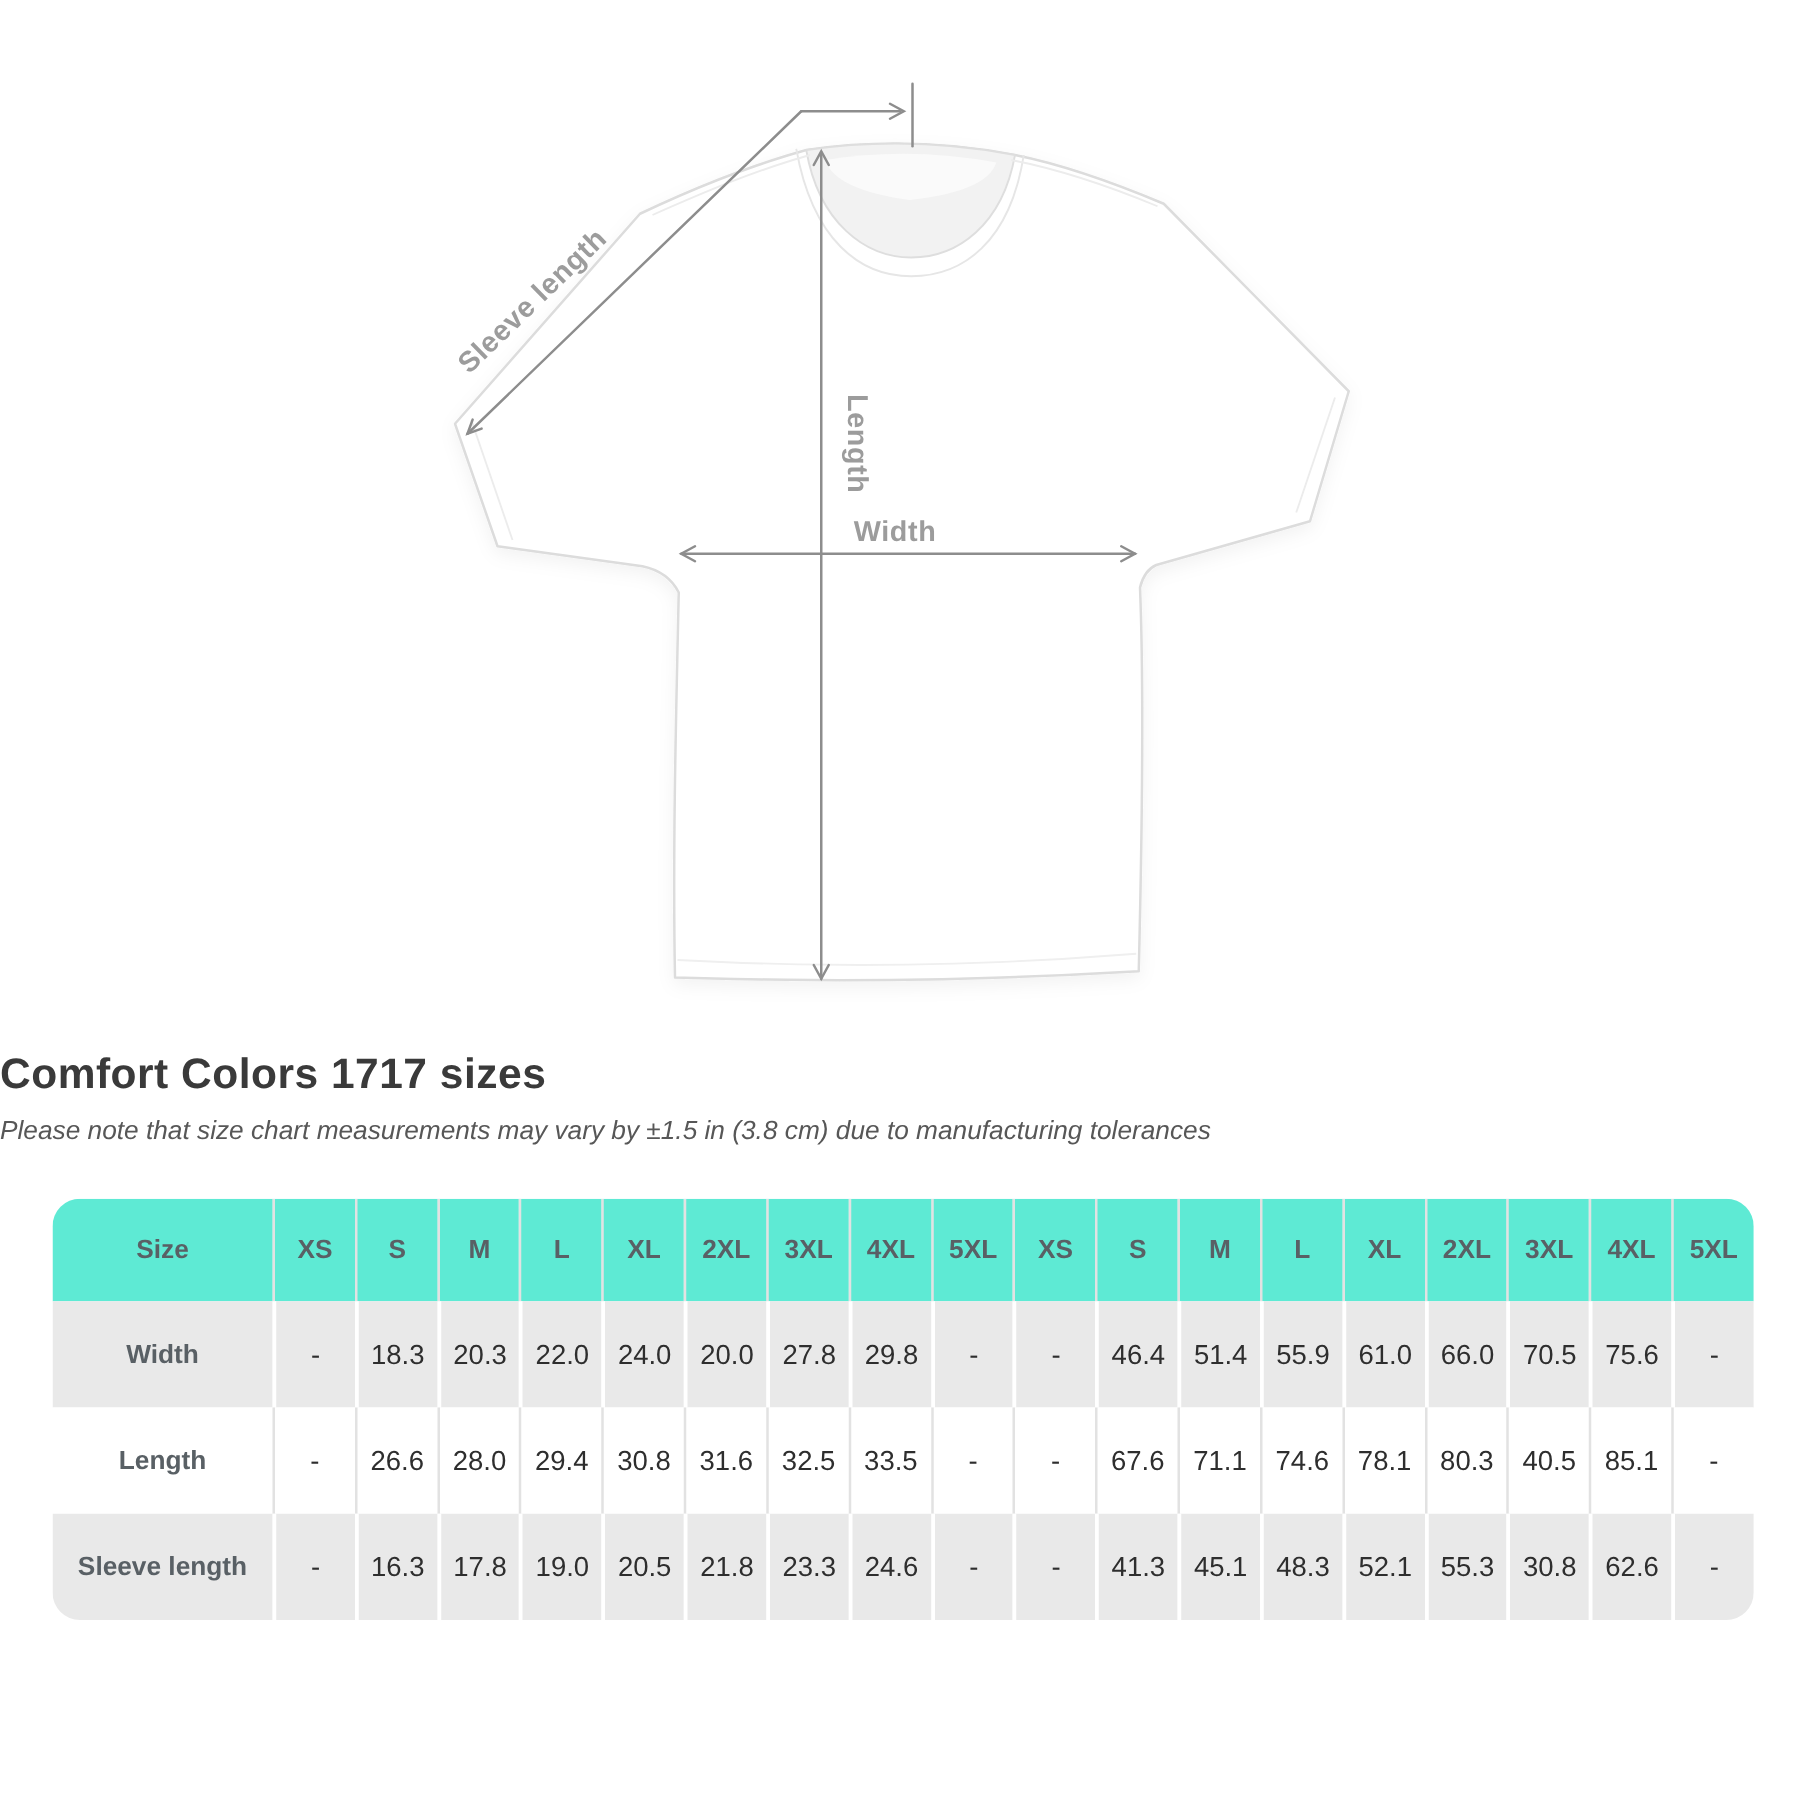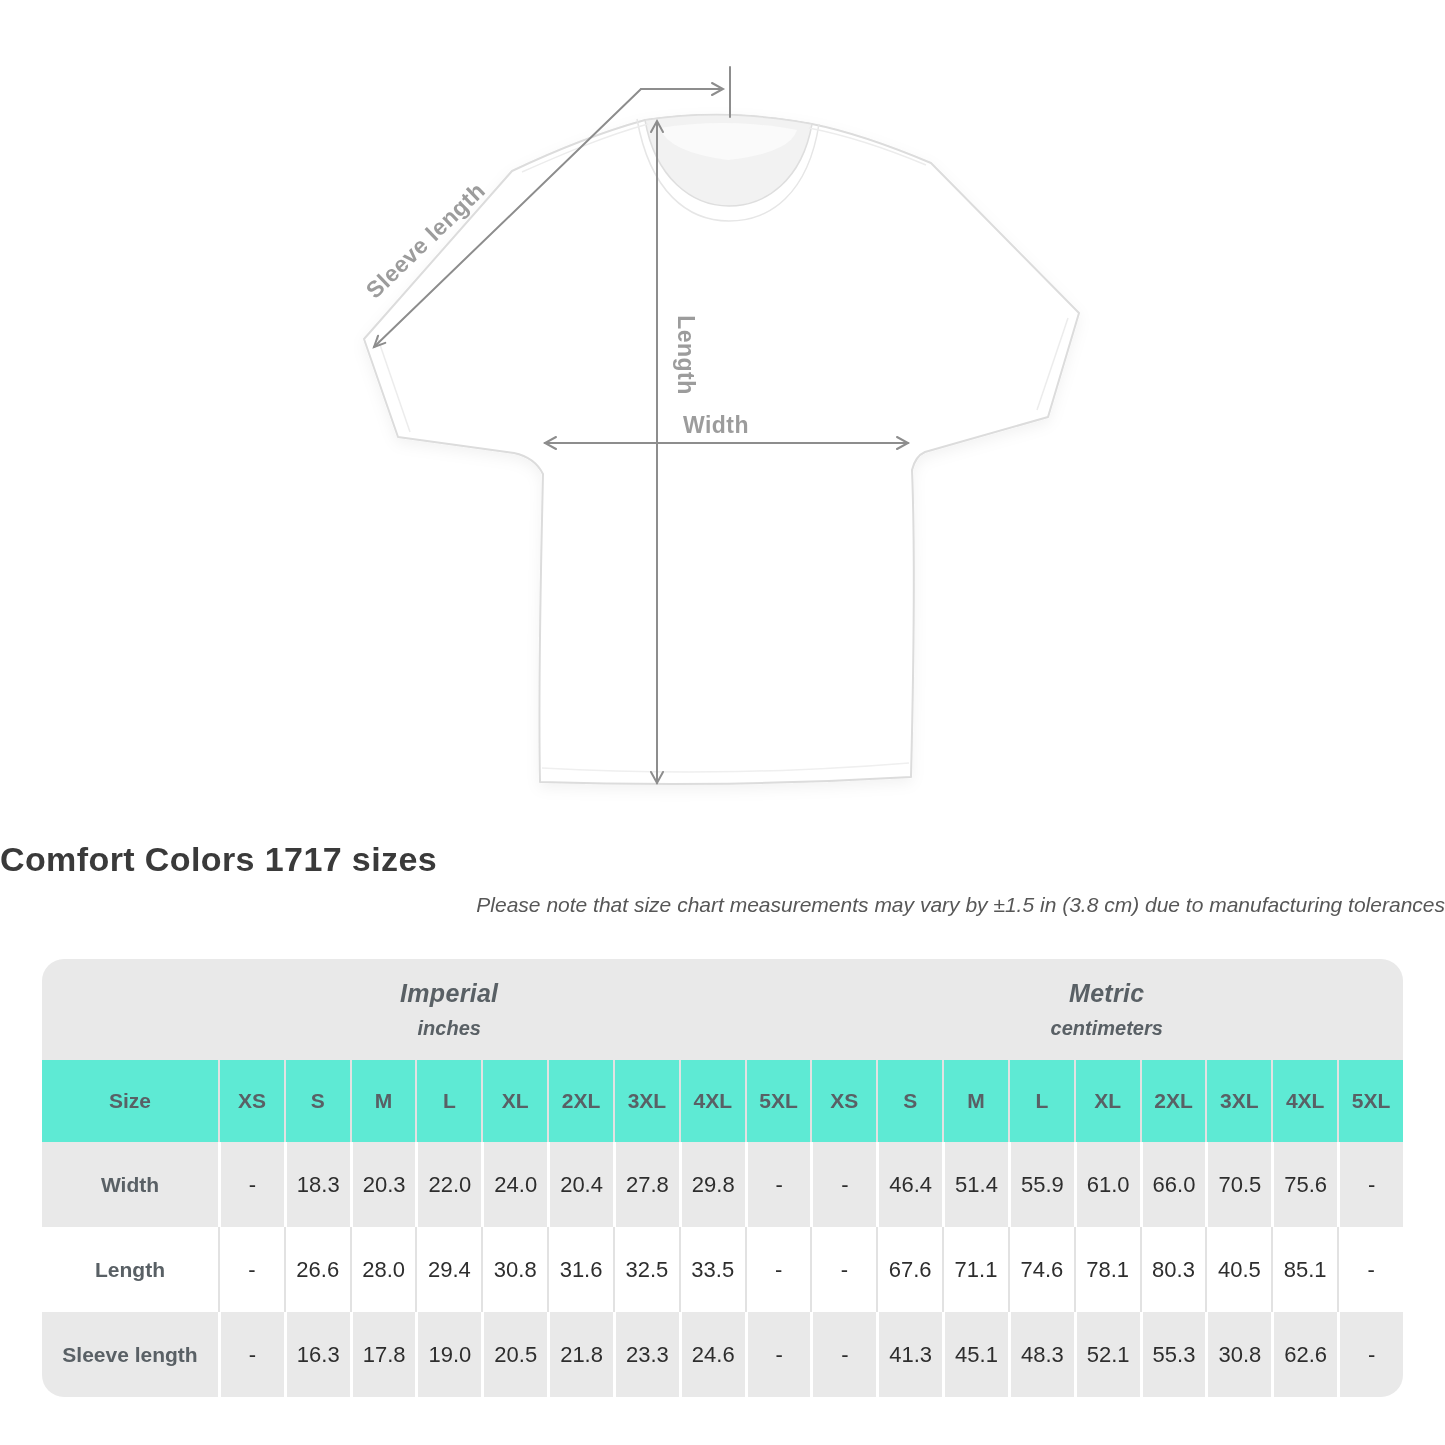--- a/index.html
+++ b/index.html
@@ -8,21 +8,21 @@
     font-family:"Liberation Sans","DejaVu Sans",sans-serif;
   }
   .diagram-wrap { width:1445px; height:810px; }
   svg text { font-family:"Liberation Sans","DejaVu Sans",sans-serif; }
 
   h1.page-title {
     margin:30px 0 0; text-align:left;
     font-size:34px; font-weight:bold; color:#3a3a3a; letter-spacing:.4px;
   }
   p.subtitle {
-    margin:14px 0 0; text-align:right;
+    margin:14px 0 0; text-align:left;
     font-size:21px; font-style:italic; color:#575757;
   }
 
   .table-wrap {
     width:1361px; margin:42px auto 0;
     border-radius:22px; overflow:hidden;
   }
   table { width:100%; border-collapse:separate; border-spacing:0; table-layout:fixed; }
   th, td { text-align:center; vertical-align:middle; padding:0; }
 
@@ -118,30 +118,20 @@
 <p class="subtitle">Please note that size chart measurements may vary by ±1.5 in (3.8 cm) due to manufacturing tolerances</p>
 
 <div class="table-wrap">
   <table>
     <colgroup>
         <col style="width:176px">
         <col span="18">
       </colgroup>
 
     <tbody>
-        <tr class="band">
-      <th class="imp" colspan="10">
-        <div class="gname">Imperial</div>
-        <div class="gunit">inches</div>
-      </th>
-      <th class="met" colspan="9">
-        <div class="gname">Metric</div>
-        <div class="gunit">centimeters</div>
-      </th>
-    </tr>
 
     <tr class="sizes">
       <td class="lbl">Size</td>
       <td>XS</td>
       <td>S</td>
       <td>M</td>
       <td>L</td>
       <td>XL</td>
       <td>2XL</td>
       <td>3XL</td>
@@ -158,21 +148,21 @@
       <td>5XL</td>
     </tr>
 
     <tr class="data alt">
       <td class="lbl">Width</td>
       <td>-</td>
       <td>18.3</td>
       <td>20.3</td>
       <td>22.0</td>
       <td>24.0</td>
-      <td>20.4</td>
+      <td>20.0</td>
       <td>27.8</td>
       <td>29.8</td>
       <td>-</td>
       <td>-</td>
       <td>46.4</td>
       <td>51.4</td>
       <td>55.9</td>
       <td>61.0</td>
       <td>66.0</td>
       <td>70.5</td>

